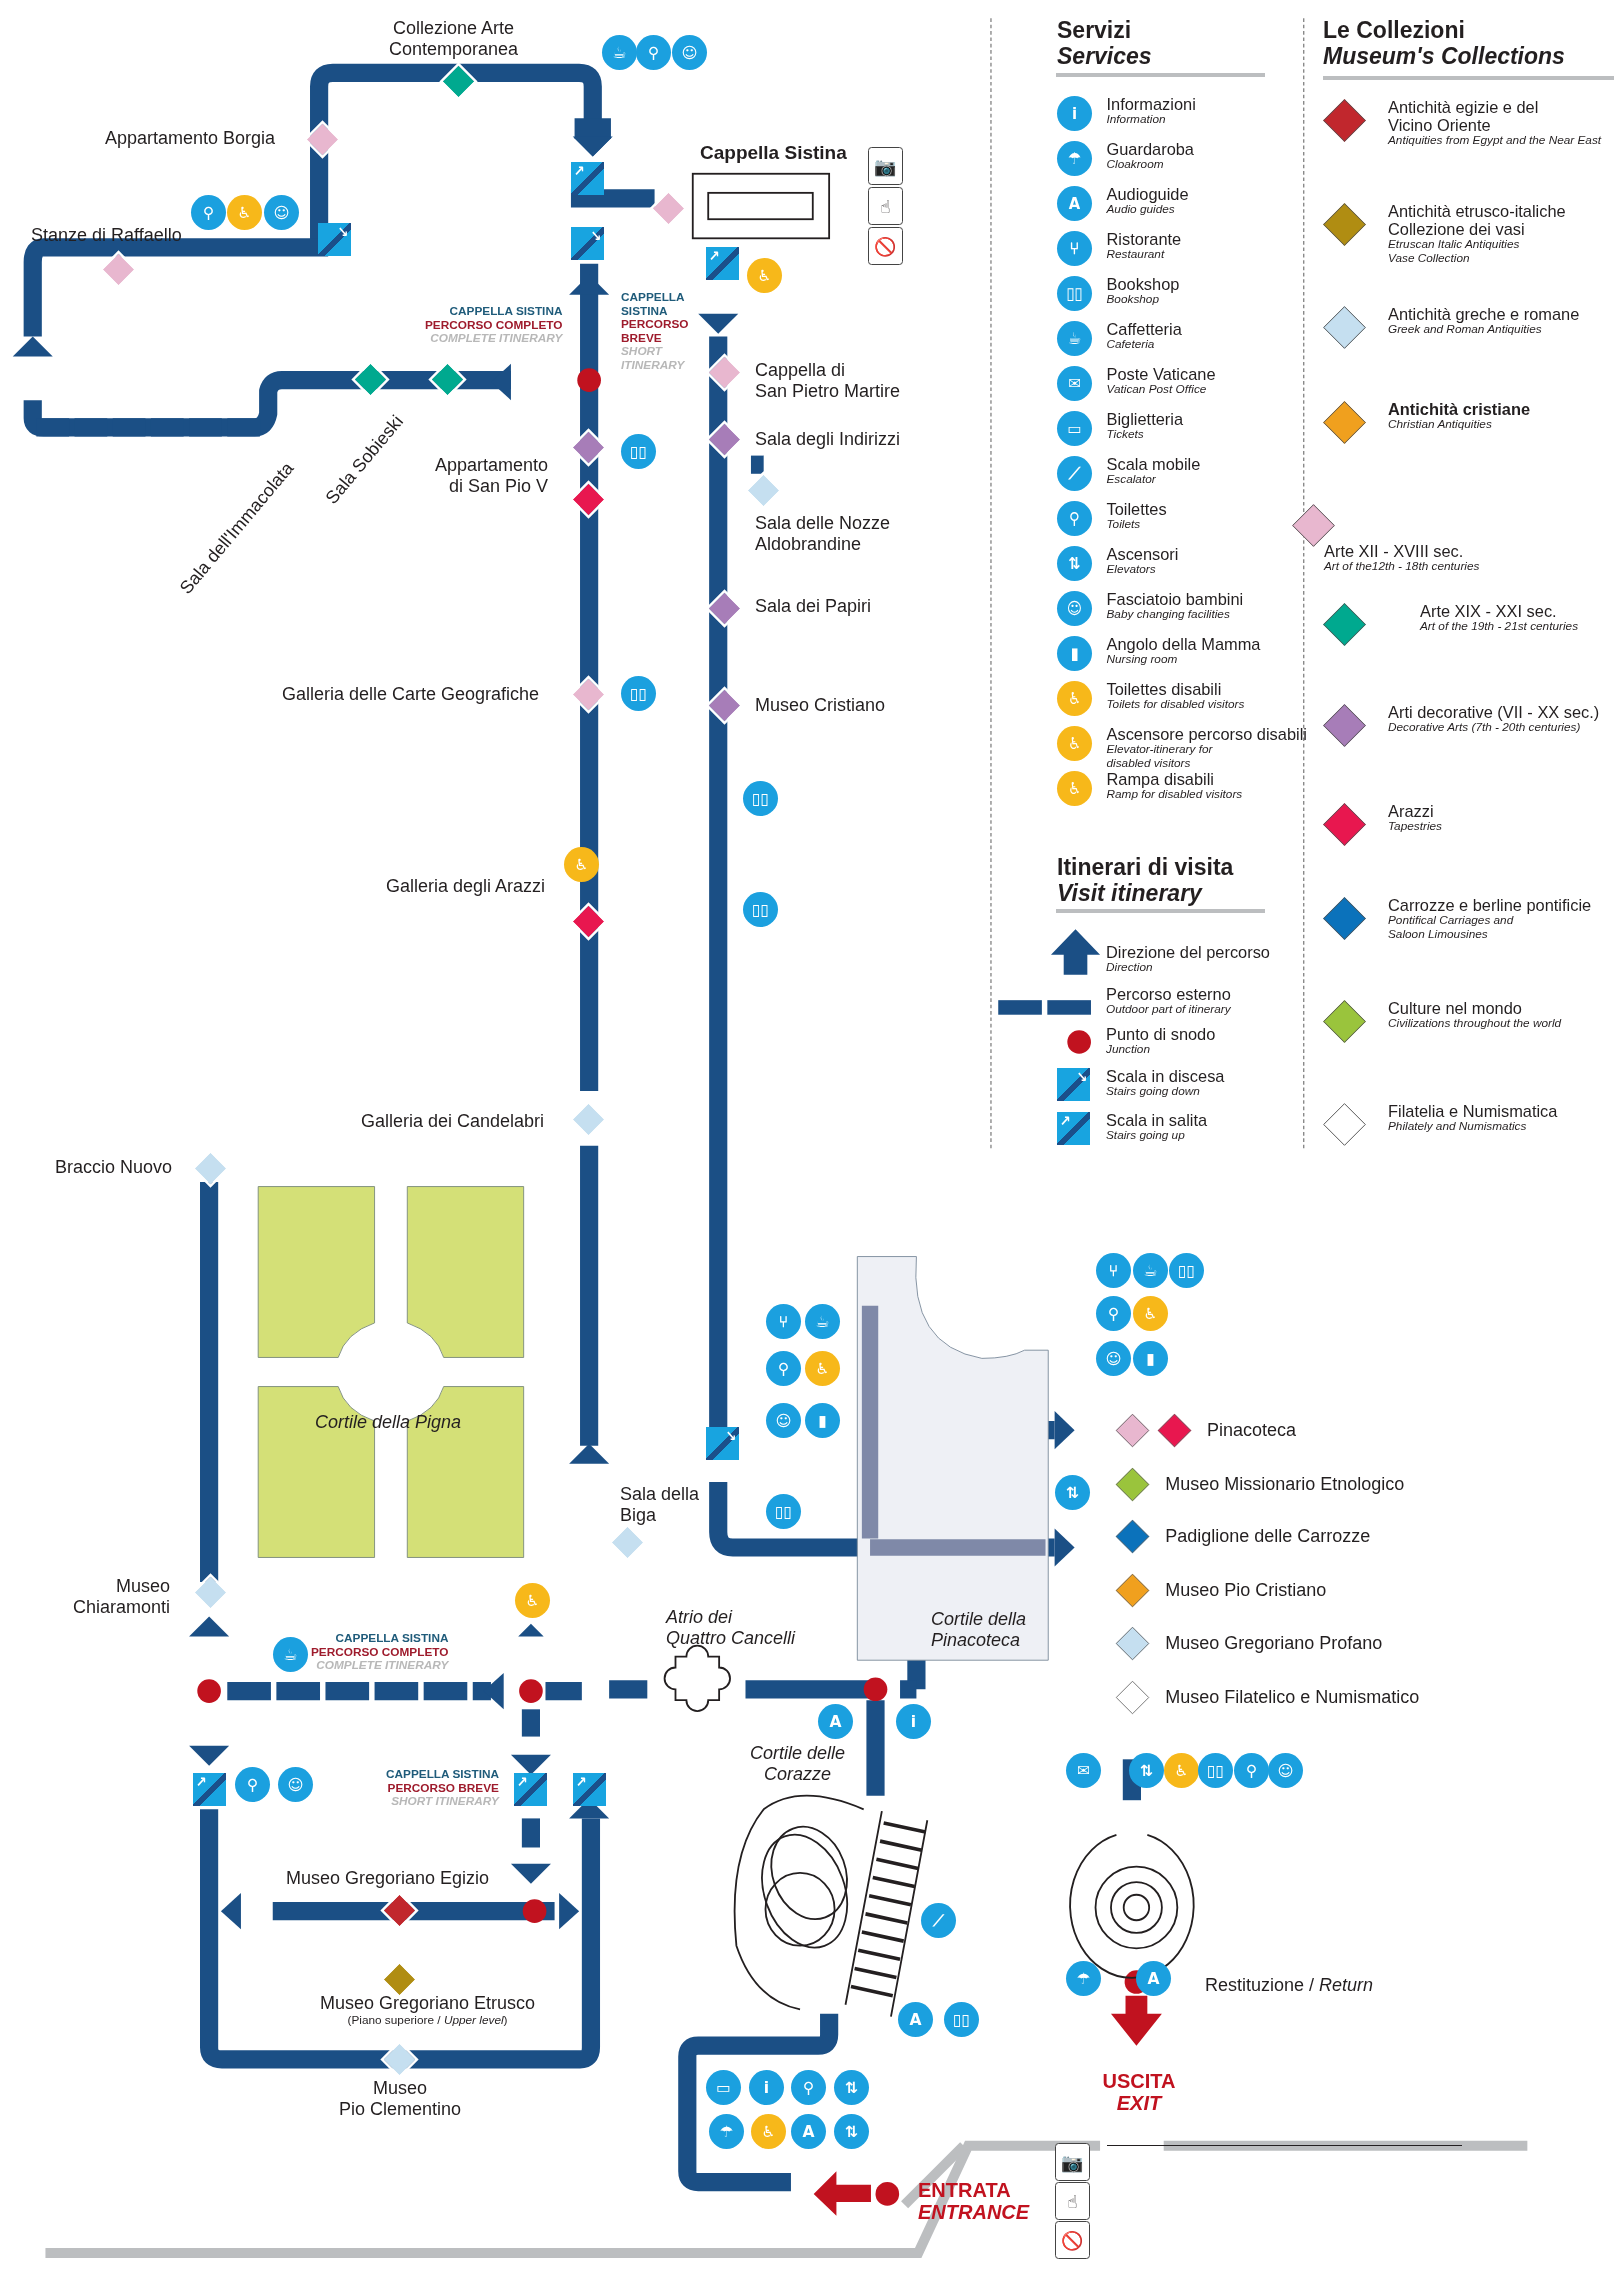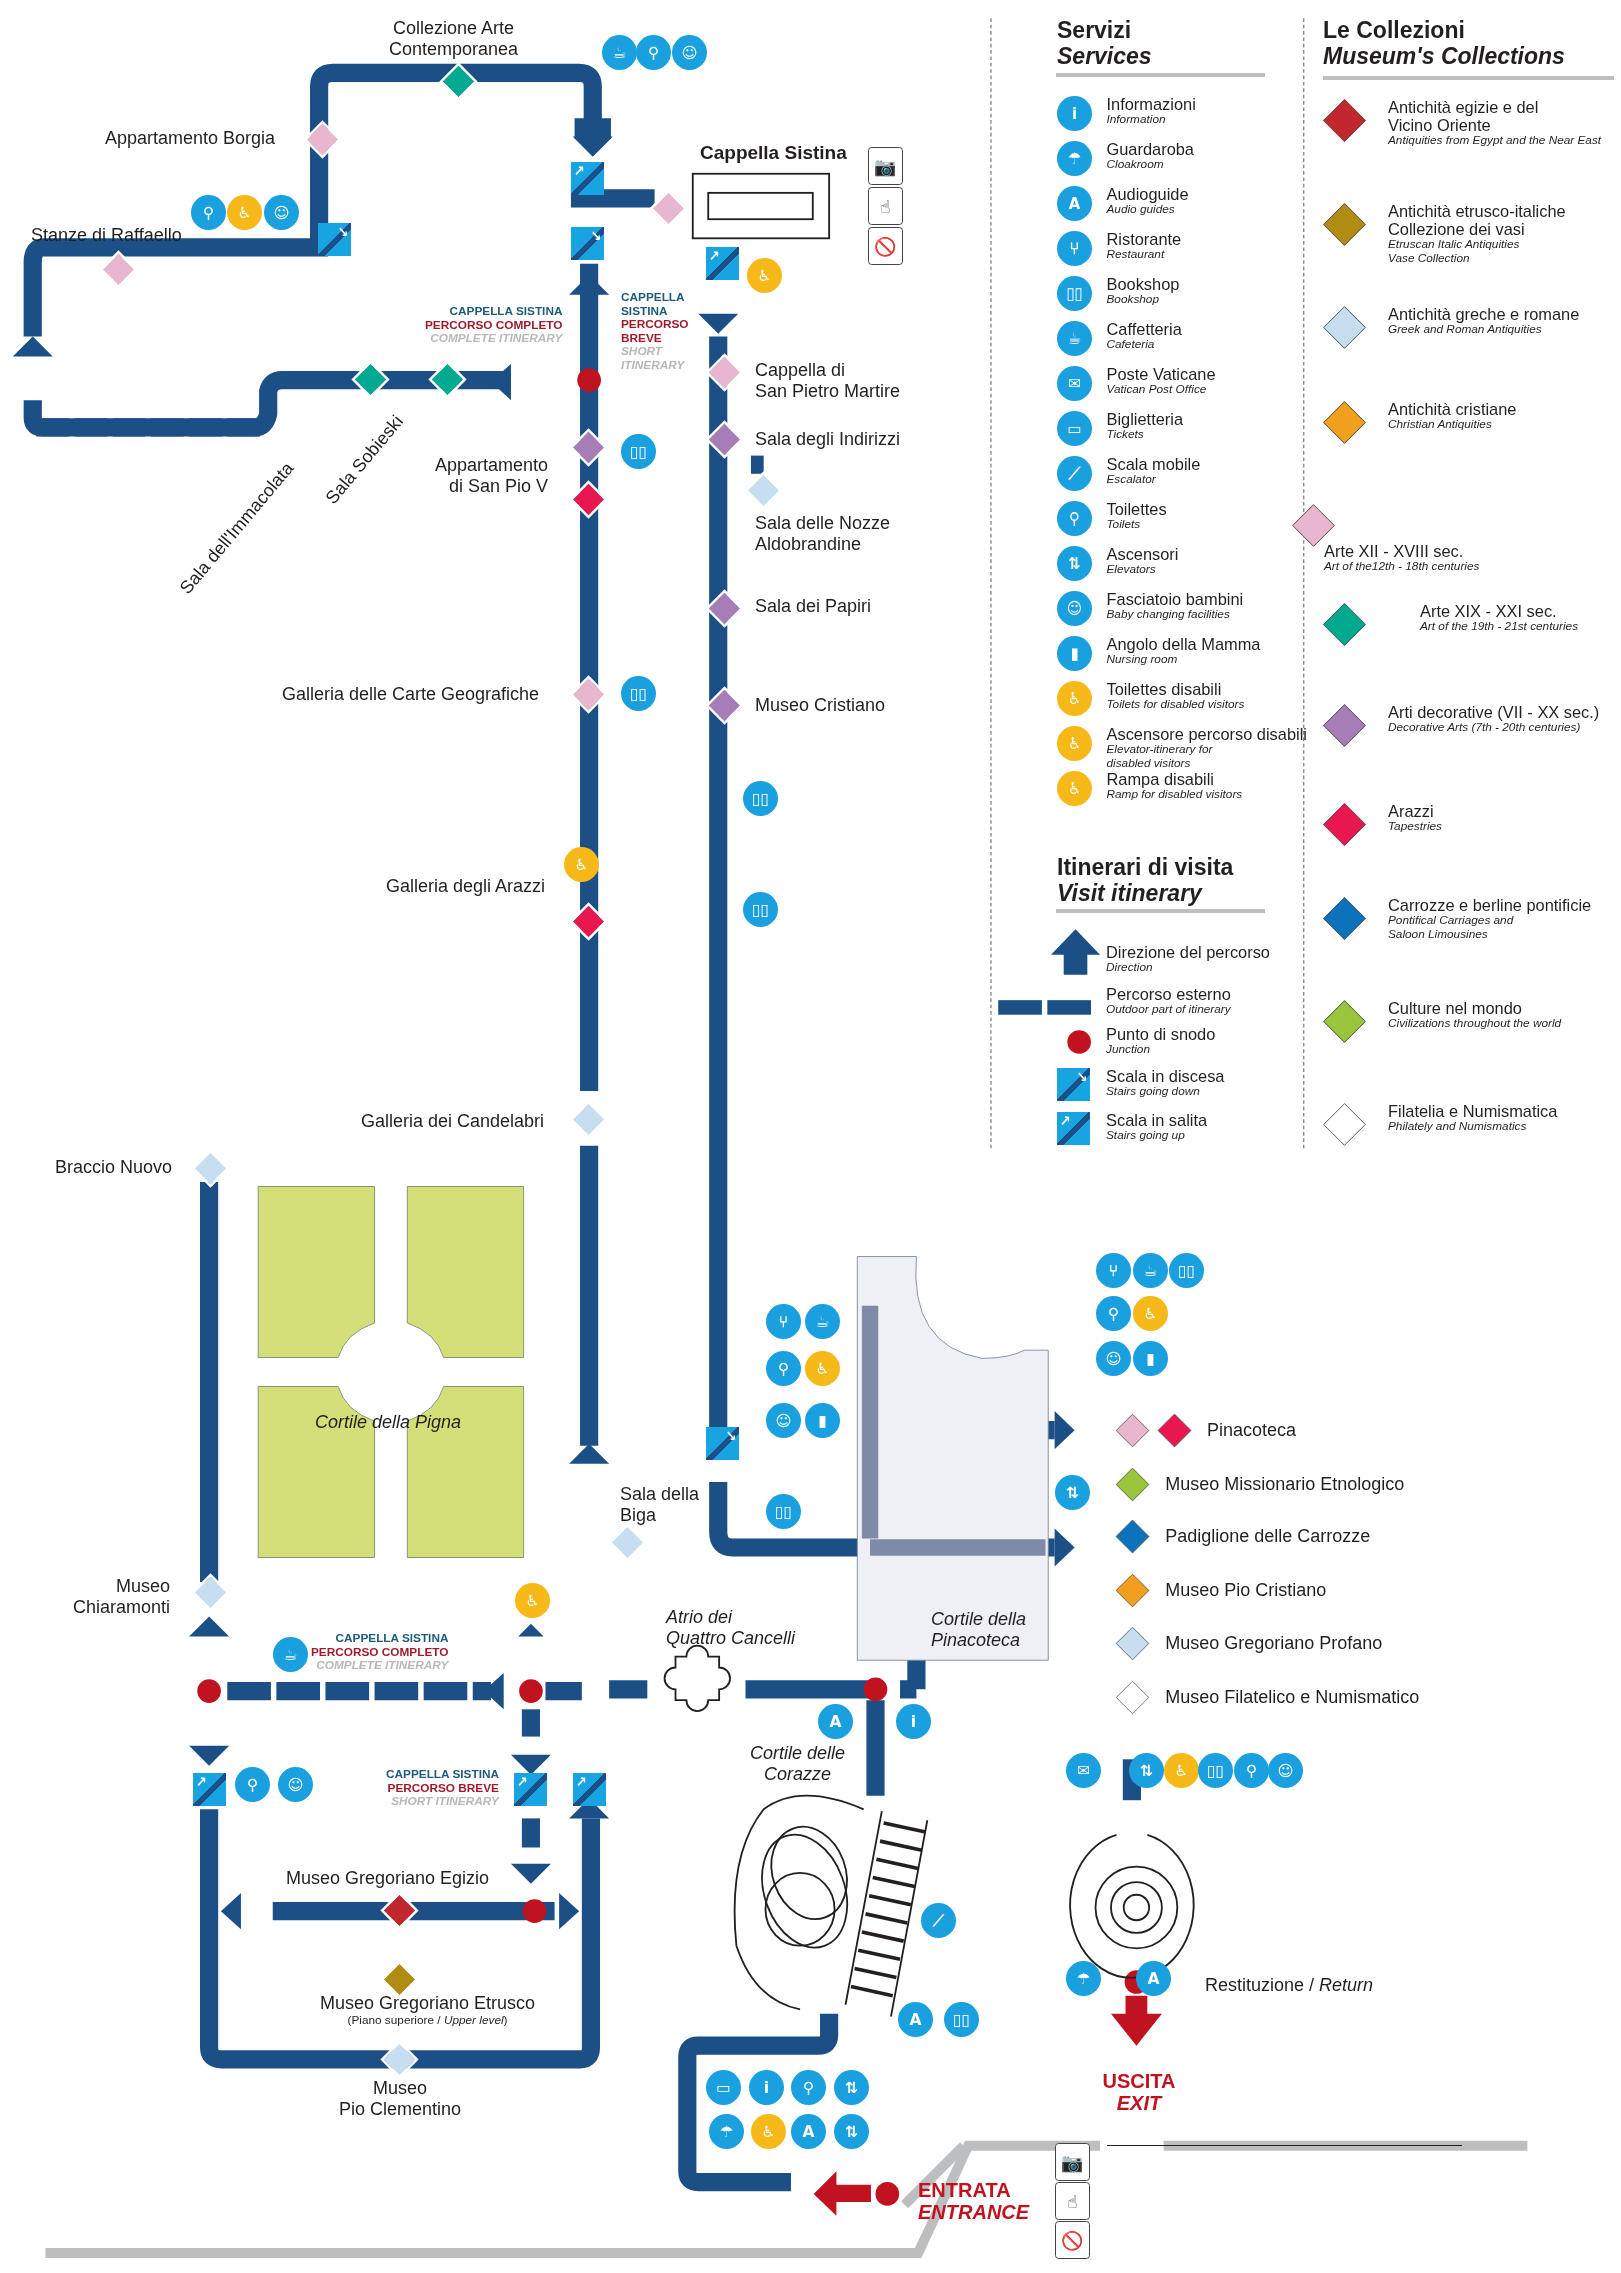--- a/index.html
+++ b/index.html
@@ -564,21 +564,21 @@
     <div class="coll" style="left: 1328px; top: 305px;">
       <div class="dm" style="background: rgb(197, 223, 240);"></div>
       <div class="txt">
         <div class="t1" style="white-space: pre-line;">Antichità greche e romane</div>
         <div class="t2" style="white-space: pre-line;">Greek and Roman Antiquities</div>
       </div>
     </div>
     <div class="coll" style="left: 1328px; top: 400px;">
       <div class="dm" style="background: rgb(240, 160, 30);"></div>
       <div class="txt">
-        <div class="t1" style="white-space: pre-line;">Antichità cristiane</div>
+        <div class="t1" style="white-space: pre-line; font-weight: bold;">Antichità cristiane</div>
         <div class="t2" style="white-space: pre-line;">Christian Antiquities</div>
       </div>
     </div>
     <div class="coll" style="left: 1297px; top: 503px; flex-direction: column;">
       <div class="dm" style="background: rgb(232, 183, 207);"></div>
       <div class="txt">
         <div class="t1" style="white-space: pre-line;">Arte XII - XVIII sec.</div>
         <div class="t2" style="white-space: pre-line;">Art of the12th - 18th centuries</div>
       </div>
     </div>

